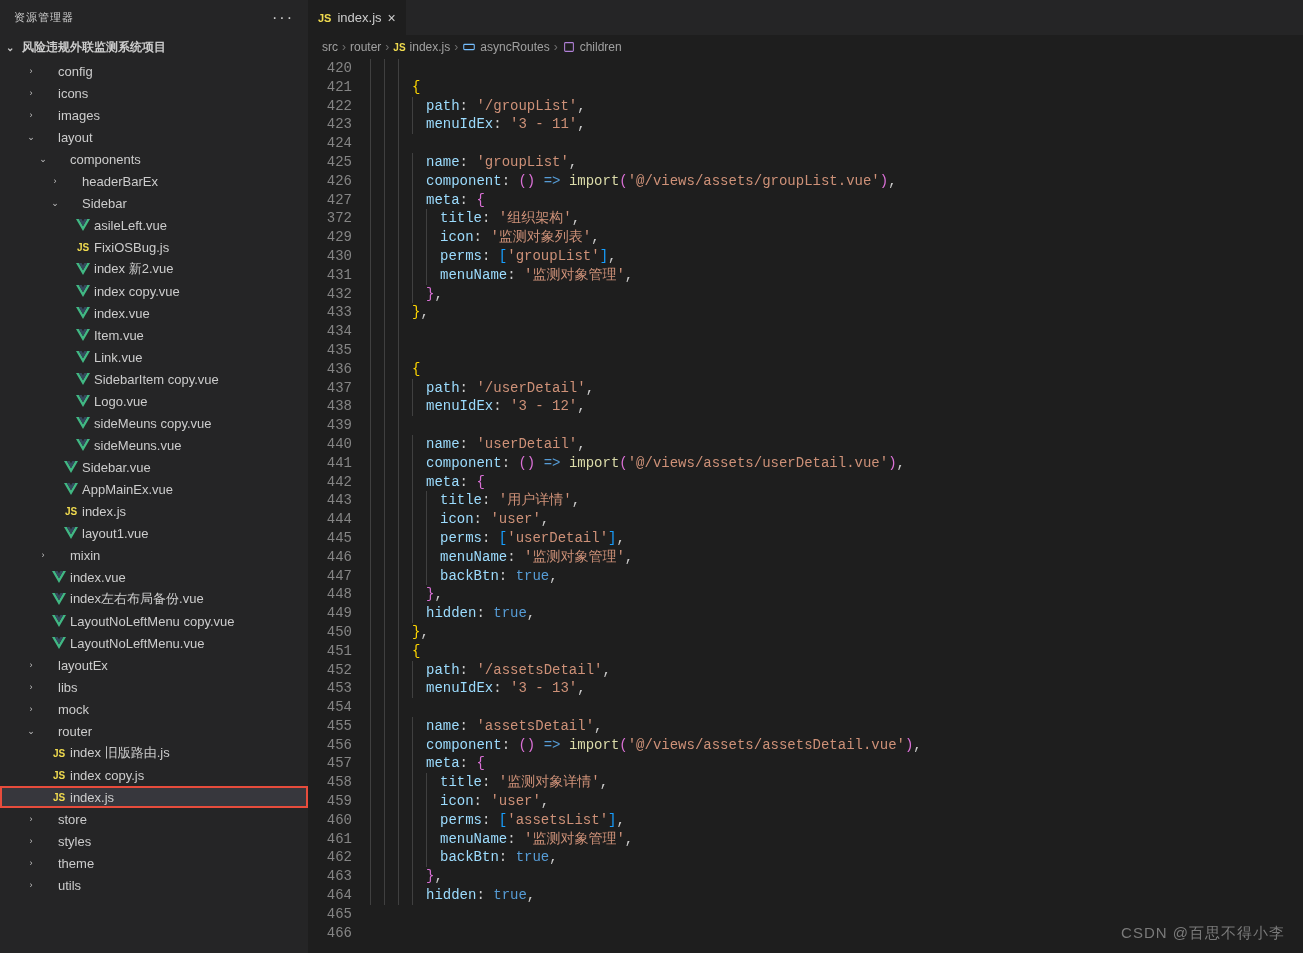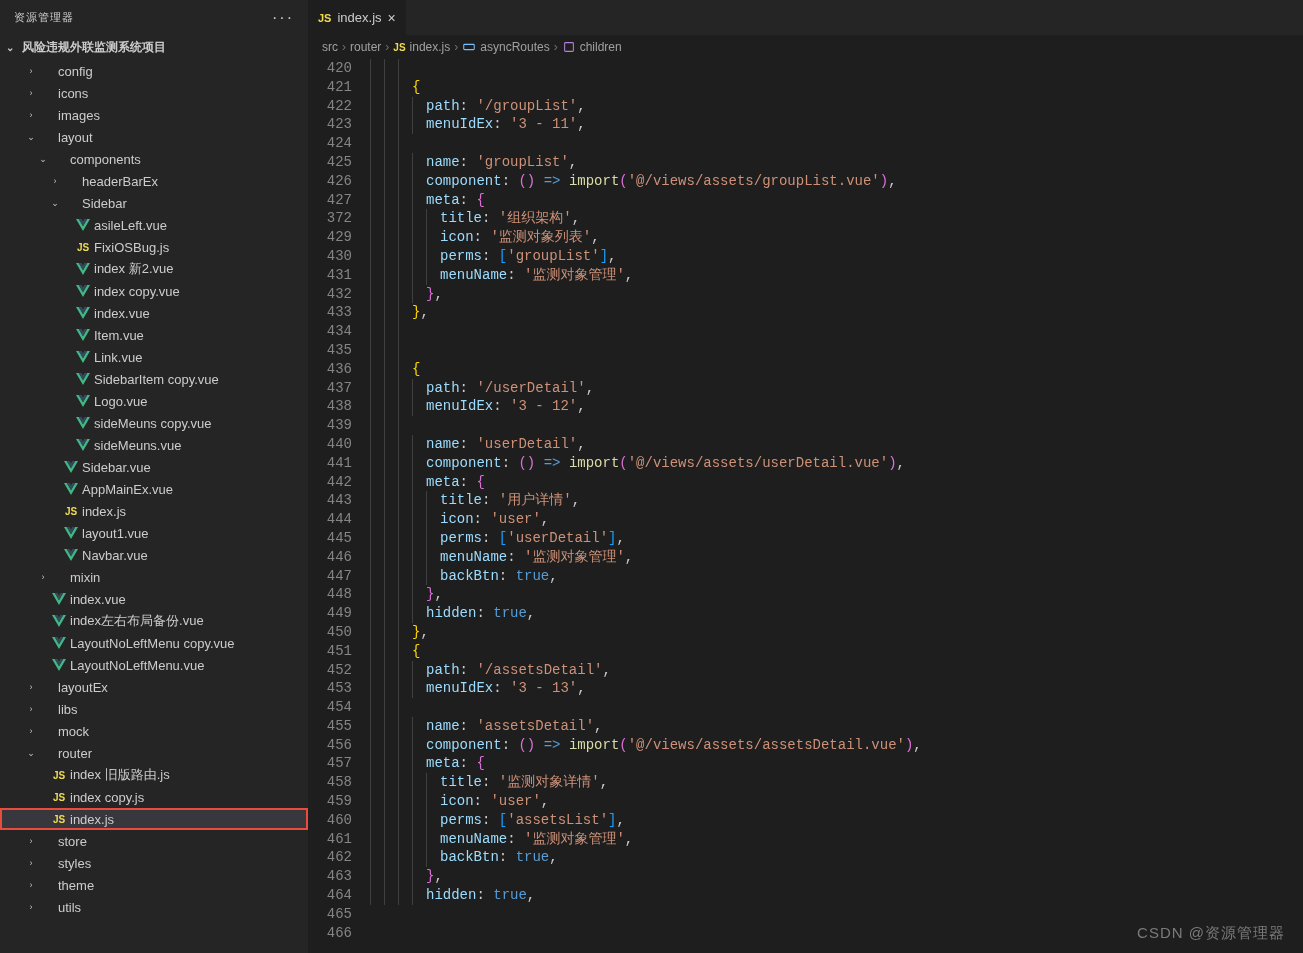--- a/index.html
+++ b/index.html
@@ -252,31 +252,20 @@
         <div class="tree-row">
           <span class="tree-indent" style="width: 48px;"></span>
           <span class="tree-chev"></span>
           <span class="tree-icon">
             <svg class="vue-logo" viewBox="0 0 256 221">
               <path fill="#41B883" d="M204.8 0L128 133.1 51.2 0H0l128 220.8L256 0z"></path>
               <path fill="#35495E" d="M204.8 0L128 133.1 51.2 0h51.2L128 44.3 153.6 0z"></path>
             </svg>
           </span>
           <span class="tree-label">layout1.vue</span>
-        </div>
-        <div class="tree-row">
-          <span class="tree-indent" style="width: 48px;"></span>
-          <span class="tree-chev"></span>
-          <span class="tree-icon">
-            <svg class="vue-logo" viewBox="0 0 256 221">
-              <path fill="#41B883" d="M204.8 0L128 133.1 51.2 0H0l128 220.8L256 0z"></path>
-              <path fill="#35495E" d="M204.8 0L128 133.1 51.2 0h51.2L128 44.3 153.6 0z"></path>
-            </svg>
-          </span>
-          <span class="tree-label">Navbar.vue</span>
         </div>
         <div class="tree-row">
           <span class="tree-indent" style="width: 36px;"></span>
           <span class="tree-chev">›</span>
           <span class="tree-icon"></span>
           <span class="tree-label">mixin</span>
         </div>
         <div class="tree-row">
           <span class="tree-indent" style="width: 36px;"></span>
           <span class="tree-chev"></span>
@@ -526,13 +515,13 @@
           <div class="code-line"><span class="indent-bar" style="left: 0px;"></span><span class="indent-bar" style="left: 14px;"></span><span class="indent-bar" style="left: 28px;"></span><span class="indent-bar" style="left: 42px;"></span><span class="indent-bar" style="left: 56px;"></span><span style="padding-left: 70px;"><span class="tok-prop">perms</span><span class="tok-punc">: </span><span class="tok-brace3">[</span><span class="tok-str">'assetsList'</span><span class="tok-brace3">]</span><span class="tok-punc">,</span></span></div>
           <div class="code-line"><span class="indent-bar" style="left: 0px;"></span><span class="indent-bar" style="left: 14px;"></span><span class="indent-bar" style="left: 28px;"></span><span class="indent-bar" style="left: 42px;"></span><span class="indent-bar" style="left: 56px;"></span><span style="padding-left: 70px;"><span class="tok-prop">menuName</span><span class="tok-punc">: </span><span class="tok-str">'监测对象管理'</span><span class="tok-punc">,</span></span></div>
           <div class="code-line"><span class="indent-bar" style="left: 0px;"></span><span class="indent-bar" style="left: 14px;"></span><span class="indent-bar" style="left: 28px;"></span><span class="indent-bar" style="left: 42px;"></span><span class="indent-bar" style="left: 56px;"></span><span style="padding-left: 70px;"><span class="tok-prop">backBtn</span><span class="tok-punc">: </span><span class="tok-bool">true</span><span class="tok-punc">,</span></span></div>
           <div class="code-line"><span class="indent-bar" style="left: 0px;"></span><span class="indent-bar" style="left: 14px;"></span><span class="indent-bar" style="left: 28px;"></span><span class="indent-bar" style="left: 42px;"></span><span style="padding-left: 56px;"><span class="tok-brace2">}</span><span class="tok-punc">,</span></span></div>
           <div class="code-line"><span class="indent-bar" style="left: 0px;"></span><span class="indent-bar" style="left: 14px;"></span><span class="indent-bar" style="left: 28px;"></span><span class="indent-bar" style="left: 42px;"></span><span style="padding-left: 56px;"><span class="tok-prop">hidden</span><span class="tok-punc">: </span><span class="tok-bool">true</span><span class="tok-punc">,</span></span></div>
         </div>
     </div>
   </div>
 </div>
 
-<div class="watermark">CSDN @资源管理器</div>
+<div class="watermark">CSDN @百思不得小李</div>
 
 </body></html>

